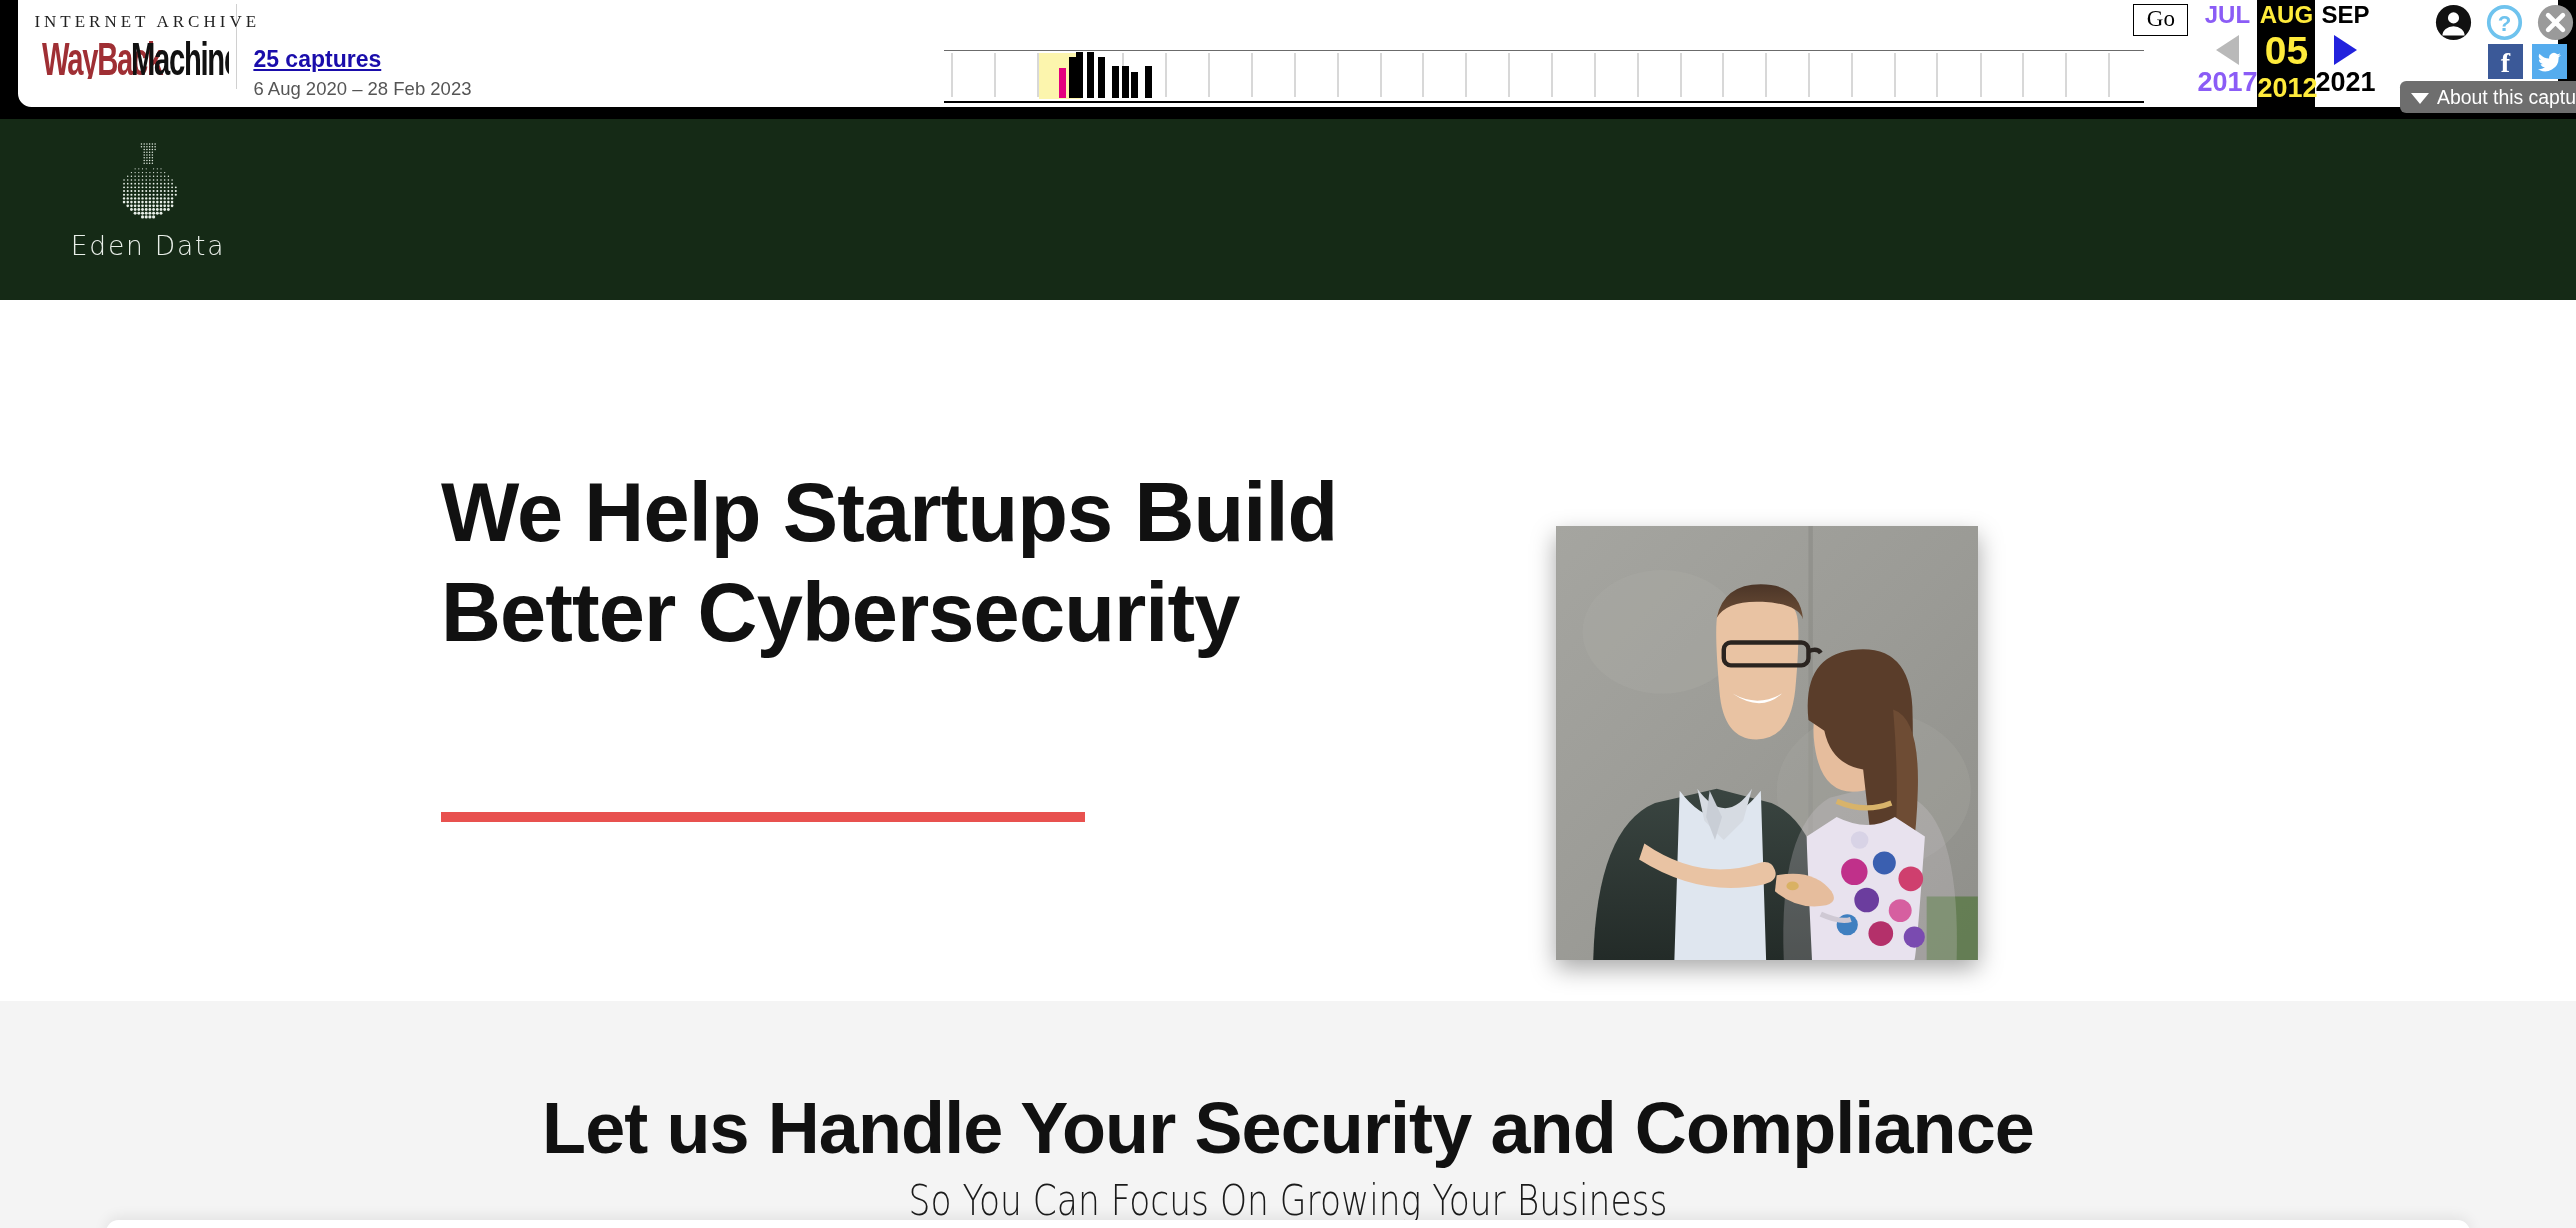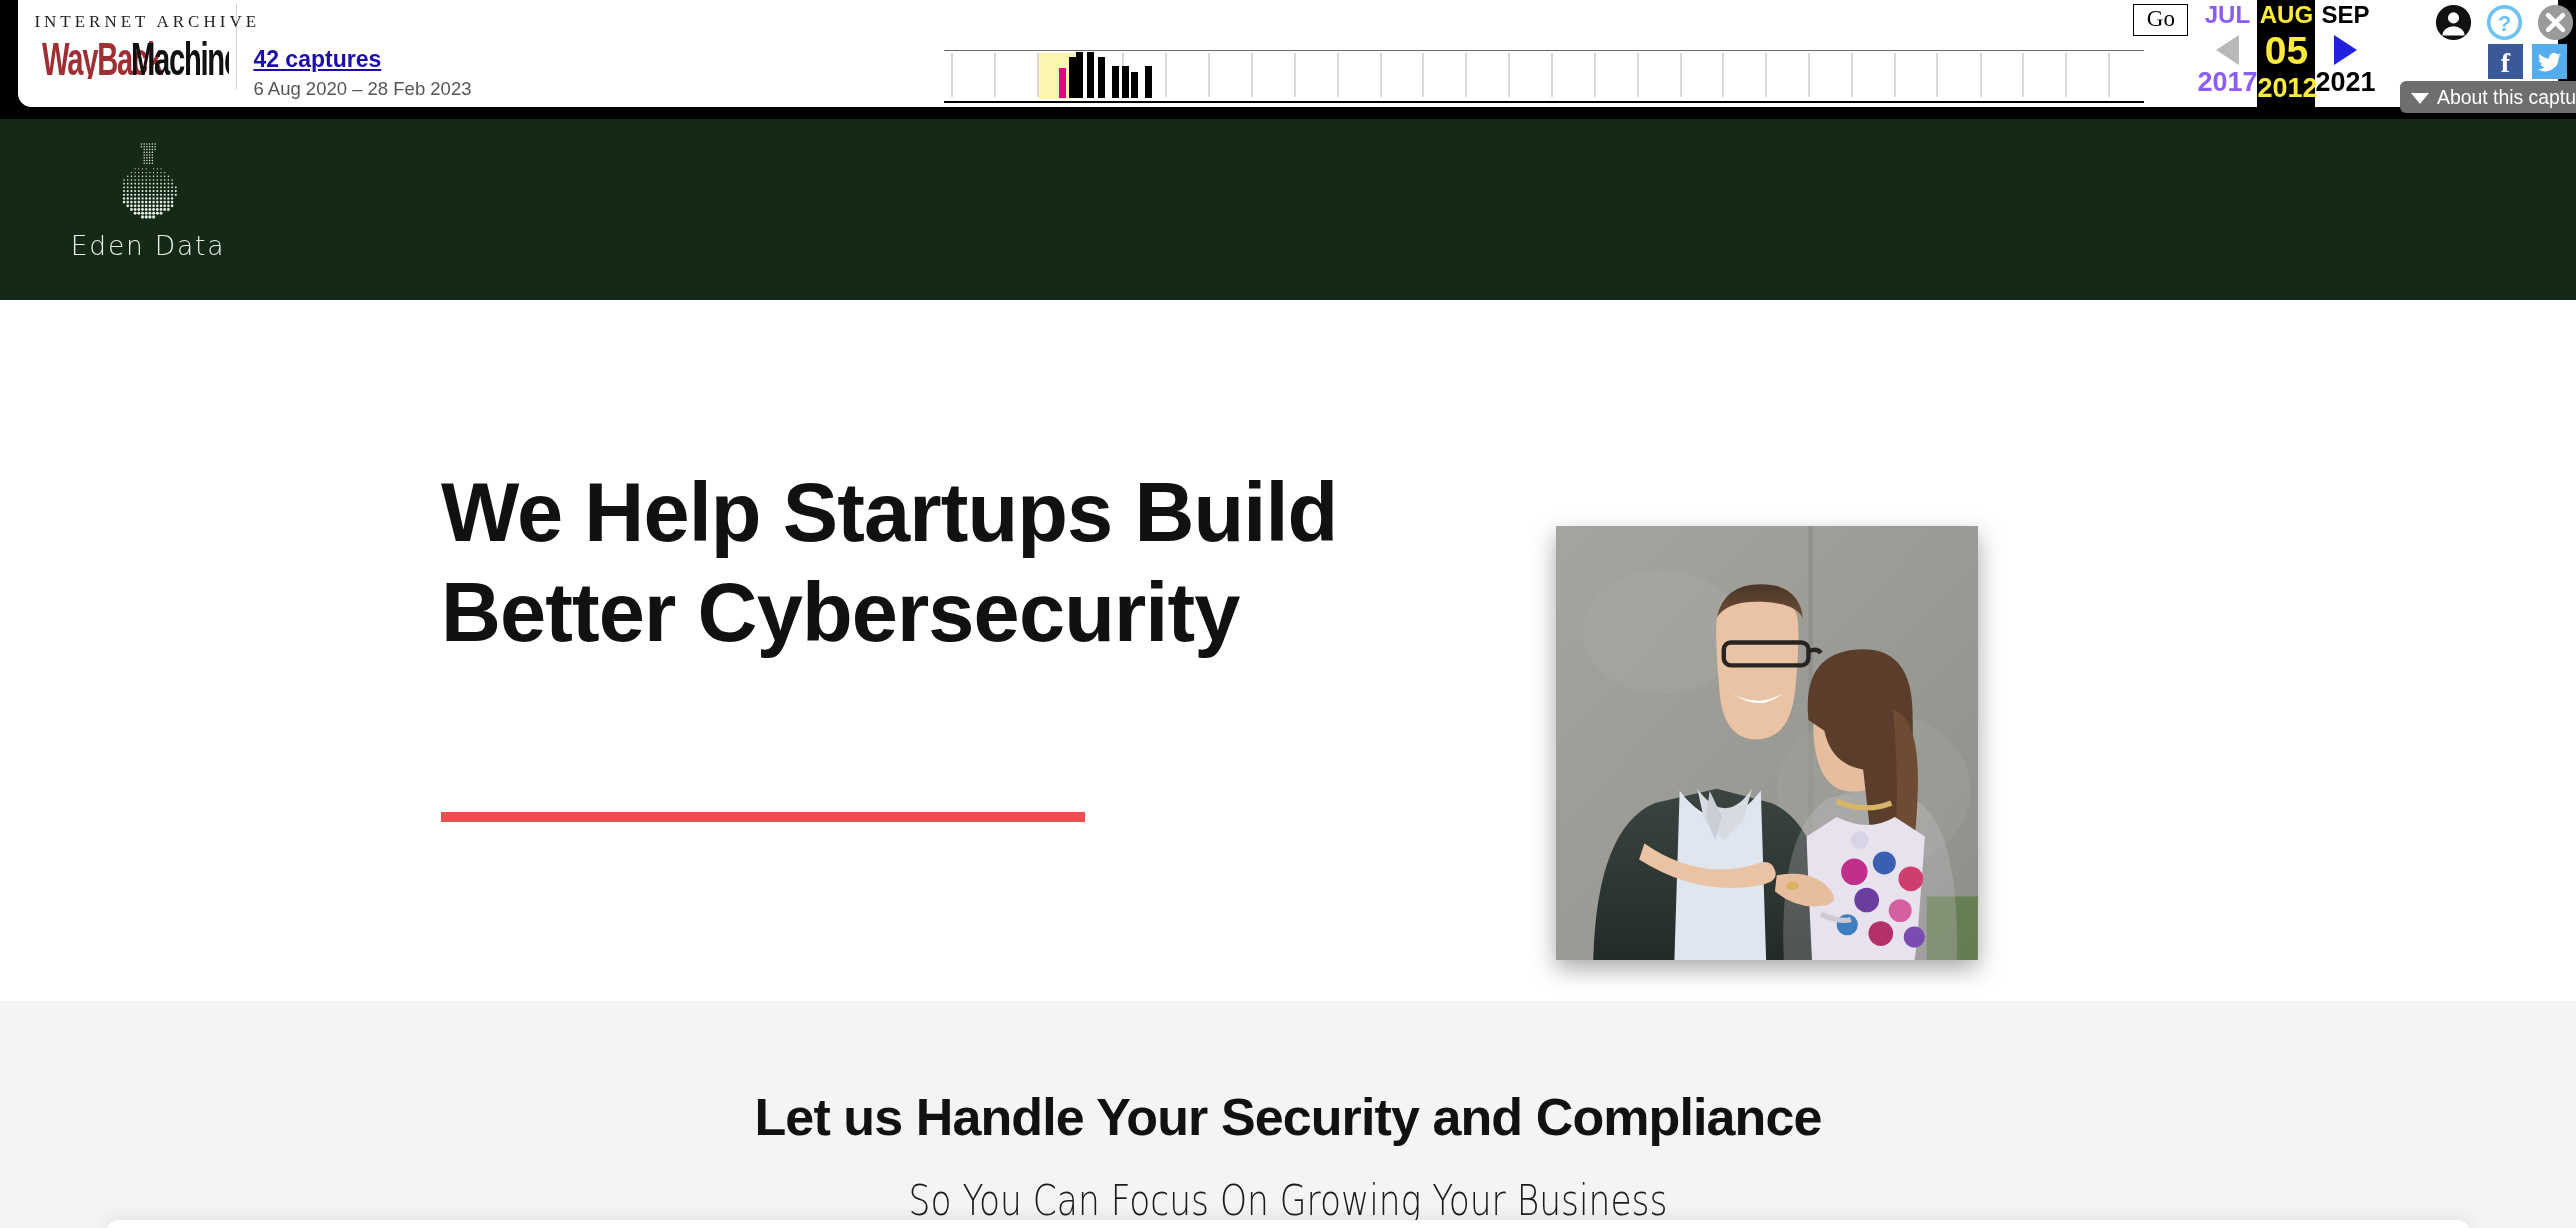--- a/index.html
+++ b/index.html
@@ -138,21 +138,21 @@
   }
   #hero-photo svg{ display:block; }
 
   #band{
     position:absolute; left:0; top:882px; width:2576px; height:227px;
     background:#f4f4f4;
   }
   #band-h2{
     position:absolute; left:0; top:86px; width:2576px; text-align:center;
     font-family:"Liberation Sans Narrow","Liberation Sans", sans-serif;
-    font-size:52px; font-weight:bold; color:#111; letter-spacing:-0.9px;
+    font-size:72px; font-weight:bold; color:#111; letter-spacing:-0.9px;
     white-space:nowrap;
   }
   #band-sub{
     position:absolute; left:0; top:175px; width:2576px; text-align:center;
     font-family:"DejaVu Sans", sans-serif; font-weight:300;
     font-size:42px; color:#1b1b1b; white-space:nowrap;
     transform:scaleX(.82); transform-origin:center;
   }
   #band-card{
     position:absolute; left:106px; top:219px; width:2364px; height:53px;
@@ -174,21 +174,21 @@
             <text x="0" y="42" transform="scale(0.72,1.12)" style="letter-spacing:-2px">WayBack</text>
           </g>
           <g fill="#111" font-family="Liberation Sans, sans-serif" font-weight="bold" font-size="46">
             <text x="140" y="42" transform="scale(0.72,1.12)" style="letter-spacing:-2px">Machine</text>
           </g>
         </svg>
       </div>
     </div>
 
     <div id="wm-urlcol">
-      <div id="wm-captures">42 captures</div>
+      <div id="wm-captures">25 captures</div>
       <div id="wm-range">6 Aug 2020 – 28 Feb 2023</div>
     </div>
 
     <div id="wm-spark">
         <div class="yr" style="left: 7px;"></div>
         <div class="yr" style="left: 50px;"></div>
         <div class="yr" style="left: 93px;"></div>
         <div class="yr" style="left: 136px;"></div>
         <div class="yr" style="left: 178px;"></div>
         <div class="yr" style="left: 221px;"></div>

